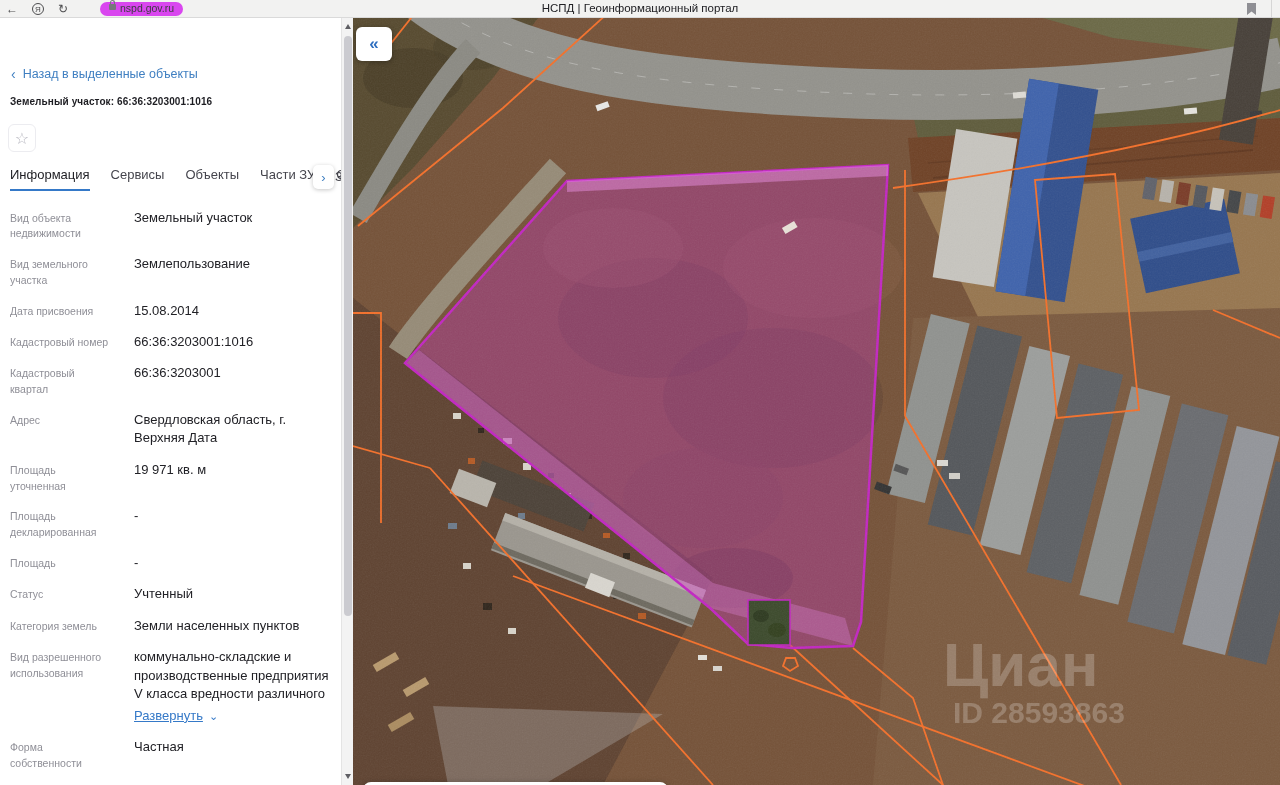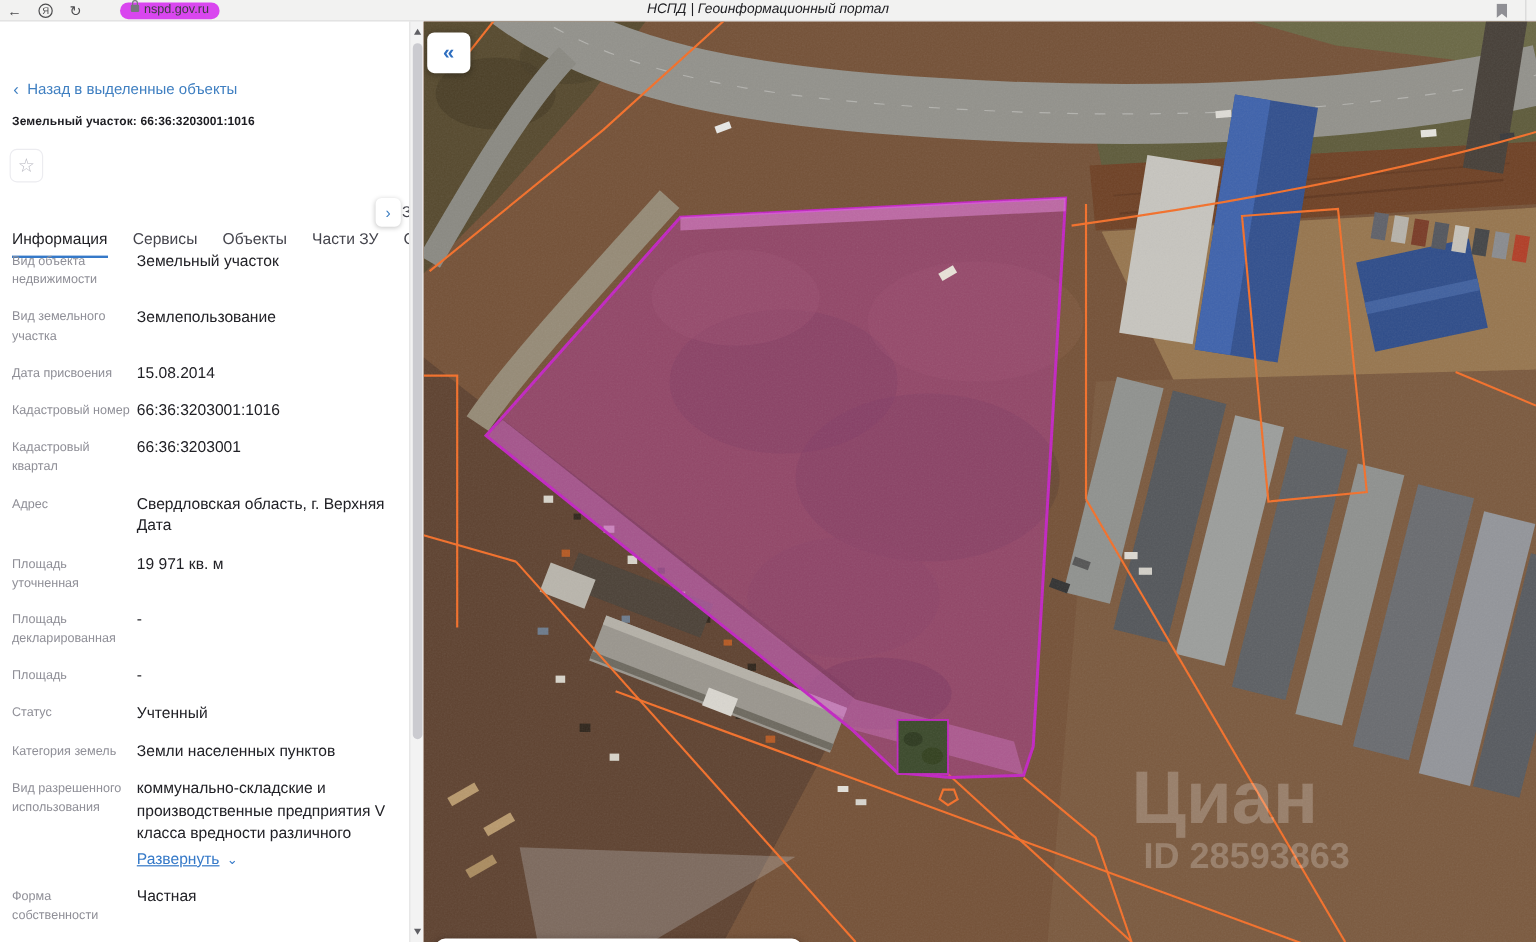--- a/index.html
+++ b/index.html
@@ -7,37 +7,37 @@
   .screen{position:relative;width:1280px;height:785px;overflow:hidden;background:#fff;}
 
   
   .browser-bar{position:absolute;left:0;top:0;width:1280px;height:18px;background:#f2f2f1;border-bottom:1px solid #dadada;}
   .browser-bar .nav{position:absolute;left:6px;top:0;height:18px;display:flex;align-items:center;gap:14px;color:#4d4d4f;}
   .b-ico{font-size:12px;line-height:1;color:#4d4d4f;}
   .ya-circle{width:12px;height:12px;border:1.2px solid #4d4d4f;border-radius:50%;font-size:8px;display:flex;align-items:center;justify-content:center;color:#4d4d4f;}
   .url-pill{position:absolute;left:100px;top:2px;height:14px;background:#d946ef;border-radius:7px;display:flex;gap:4px;padding:0 9px;color:#3c3c40;font-size:10.5px;}
   .lock{width:7px;height:6px;background:#77777c;border-radius:1px;position:relative;margin-top:2px;}
   .lock:before{content:"";position:absolute;left:1px;top:-4px;width:3px;height:4px;border:1.2px solid #77777c;border-bottom:none;border-radius:3px 3px 0 0;}
-  .win-title{position:absolute;left:0;right:0;top:2px;text-align:center;font-size:11.5px;color:#202024;font-style:italic;}
+  .win-title{position:absolute;left:0;right:0;top:2px;text-align:center;font-size:11.5px;color:#202024;}
   .bookmark{position:absolute;right:24px;top:3px;width:9px;height:12px;background:#8f8f94;clip-path:polygon(0 0,100% 0,100% 100%,50% 70%,0 100%);}
   .bar-divider{position:absolute;right:8px;top:0;width:1px;height:18px;background:#d6d6d6;}
 
   
   .panel{position:absolute;left:0;top:18px;width:341px;height:767px;background:#fff;overflow:hidden;}
   .back-link{position:absolute;left:11px;top:49px;font-size:12.5px;color:#3f7fc1;display:flex;align-items:center;gap:7px;cursor:pointer;}
   .back-link .chev{font-size:14px;line-height:1;margin-top:-1px;}
   .page-title{position:absolute;left:10px;top:78px;font-size:10px;font-weight:600;color:#1d1d22;letter-spacing:.1px;}
   .fav-btn{position:absolute;left:8px;top:106px;width:28px;height:28px;border:1px solid #ececf0;border-radius:6px;display:flex;align-items:center;justify-content:center;color:#b6b6bf;font-size:16px;background:#fff;}
   .tabs{position:absolute;left:10px;top:149px;display:flex;gap:21px;white-space:nowrap;width:340px;}
-  .tab{font-size:13px;color:#45454d;padding-bottom:7px;cursor:pointer;margin-top:24px;}
+  .tab{font-size:13px;color:#45454d;padding-bottom:7px;cursor:pointer;}
   .tab.active{color:#1d1d22;border-bottom:2px solid #3579c8;}
   .tab-overflow{position:absolute;left:313px;top:147px;width:21px;height:24px;background:#fff;border-radius:5px;box-shadow:0 1px 4px rgba(0,0,0,.22);display:flex;align-items:center;justify-content:center;color:#3f7fc1;font-size:13px;cursor:pointer;z-index:3;}
   .tab-frag{position:absolute;left:335px;top:151px;font-size:13px;color:#45454d;}
   .fields{position:absolute;left:10px;top:184px;width:326px;}
-  .frow{display:flex;gap:0;padding:6.5px 0;}
+  .frow{display:flex;gap:20px;padding:6.5px 0;}
   .flabel{width:104px;flex:0 0 104px;font-size:10.5px;color:#8f8f97;line-height:1.5;padding-top:2px;}
   .fvalue{flex:1;font-size:13px;color:#212126;line-height:1.42;}
   .expand-link{margin-top:3px;font-size:13px;color:#3579c8;text-decoration:underline;cursor:pointer;display:inline-block;}
   .expand-chev{color:#3579c8;font-size:11px;text-decoration:none;display:inline-block;margin-left:6px;}
 
   
   .p-scroll{position:absolute;left:341px;top:18px;width:12px;height:767px;background:#f3f3f3;border-left:1px solid #e4e4e4;}
   .sb-arrow{position:absolute;left:3px;width:0;height:0;border-left:3.5px solid transparent;border-right:3.5px solid transparent;}
   .sb-up{top:6px;border-bottom:5px solid #5f5f64;}
   .sb-down{bottom:6px;border-top:5px solid #5f5f64;}

